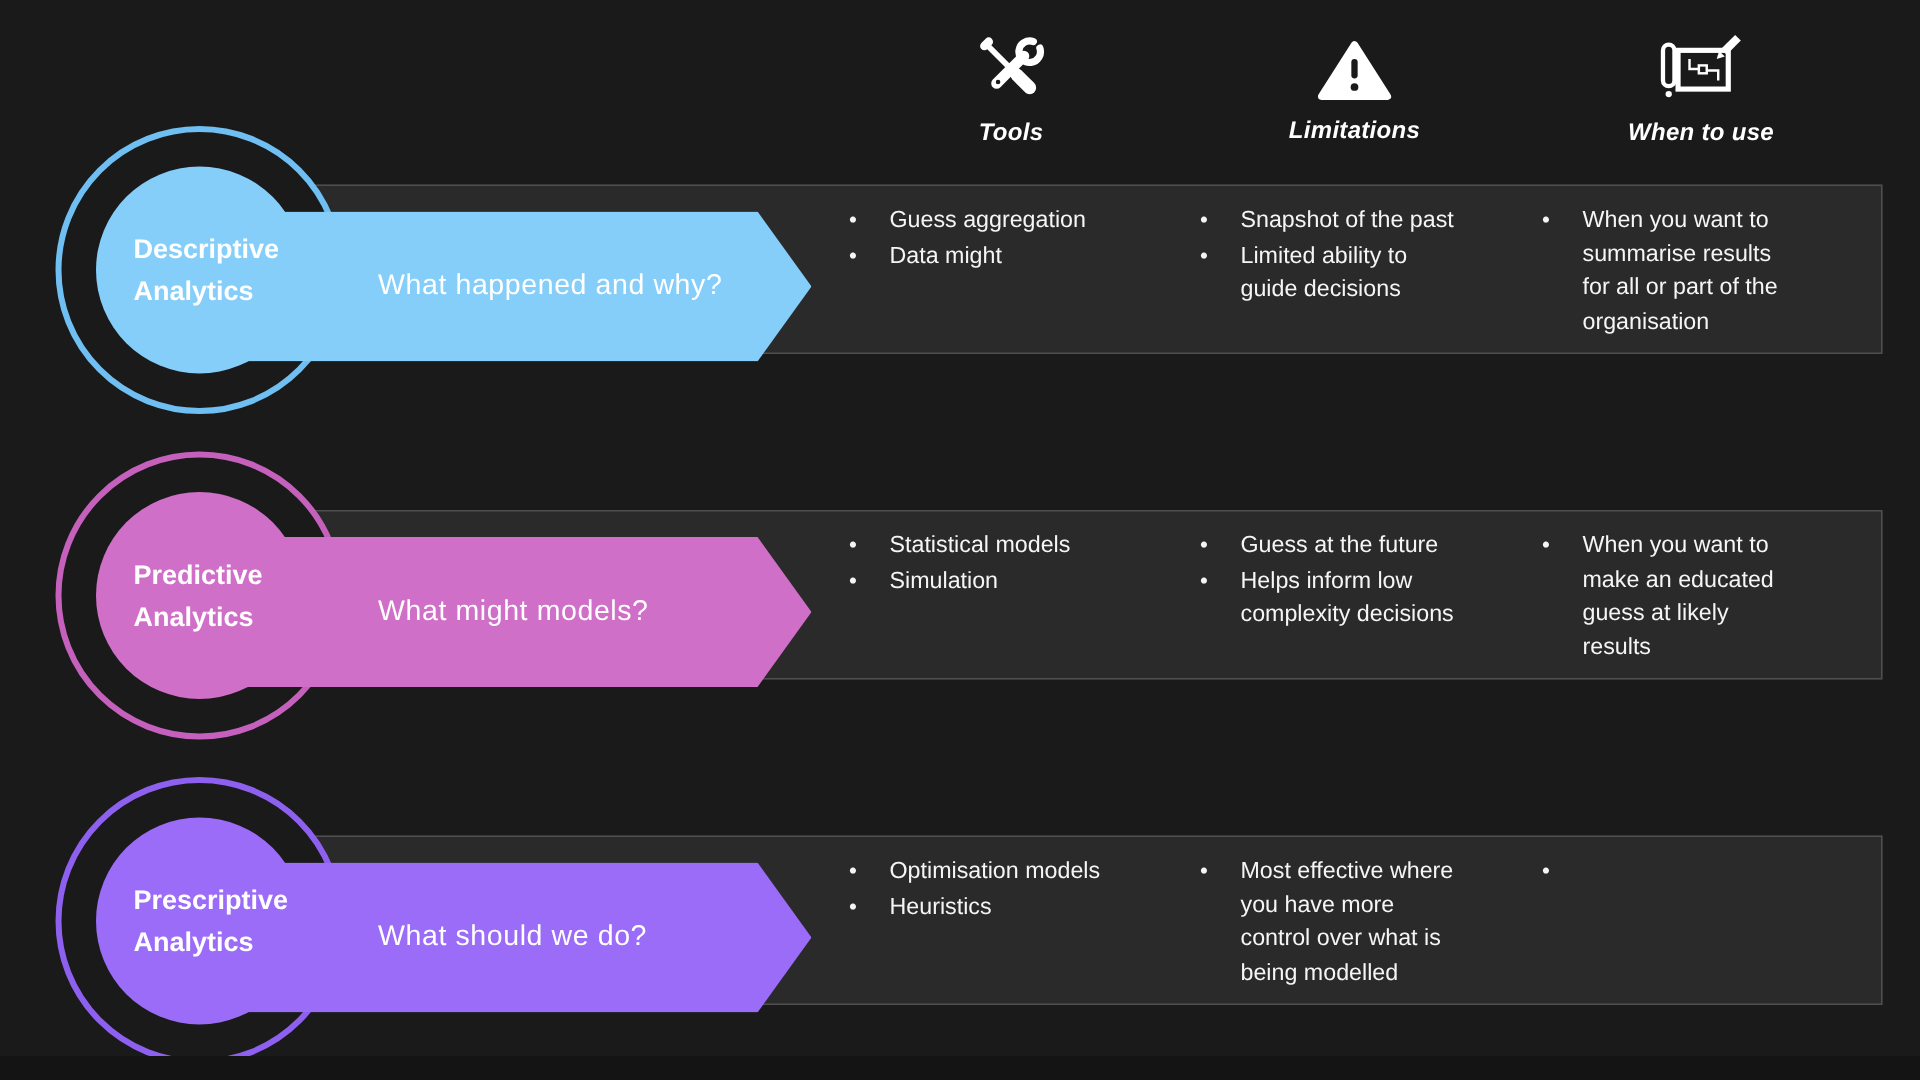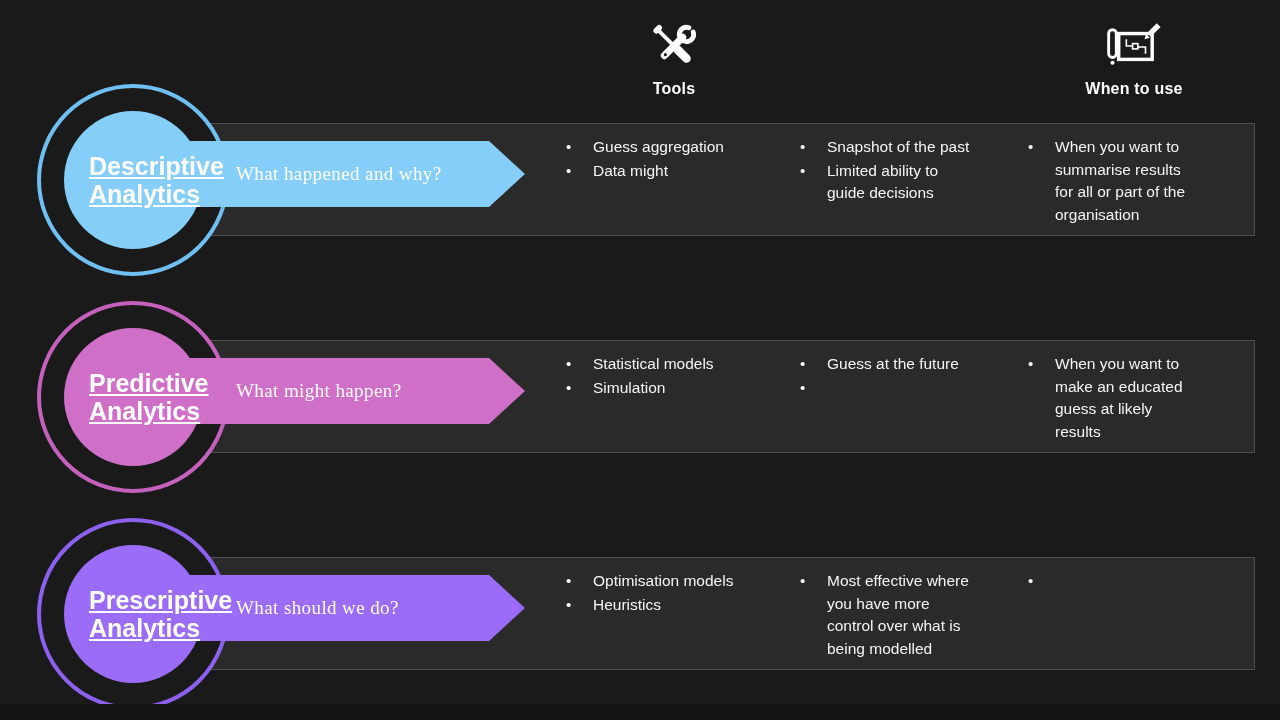--- a/index.html
+++ b/index.html
@@ -3,39 +3,39 @@
 <meta charset="utf-8">
 <style>
   html,body{margin:0;padding:0;background:#000;}
   .slide{
     position:relative;width:1280px;height:720px;overflow:hidden;
     background:#1A1A1B;
     font-family:"Liberation Sans", sans-serif;
     -webkit-font-smoothing:antialiased;
   }
   
-  .hdr-col{position:absolute;top:22px;display:flex;flex-direction:column;align-items:center;}
+  .hdr-col{position:absolute;top:22px;display:flex;flex-direction:column;align-items:center;font-style:italic;}
   .hc-tools{left:614px;width:120px;}
   .hc-lim{left:833px;width:140px;top:25px;}
   .hc-when{left:1059px;width:150px;}
   .hdr-icon{height:48px;display:flex;align-items:center;justify-content:center;}
   .hc-lim .hdr-icon{height:44px;}
   .hdr-label{margin-top:10px;font-size:16px;font-weight:bold;color:#FFFFFF;letter-spacing:.2px;}
   
   .panel{position:absolute;left:172px;width:1083px;height:113px;background:#2A2A2B;
          border:1px solid #4F4F50;box-sizing:border-box;z-index:1;}
   .ring{position:absolute;left:37px;width:192px;height:192px;border-radius:50%;
         background:#1A1A1B;border:4px solid #888;box-sizing:border-box;z-index:2;}
-  .arrow{position:absolute;left:134px;width:391px;height:66px;z-index:3;
+  .arrow{position:absolute;left:150px;width:391px;height:100px;z-index:3;
          clip-path:polygon(0 0,90.8% 0,100% 50%,90.8% 100%,0 100%);
-         display:flex;align-items:center;font-family:Liberation Serif, serif;}
+         display:flex;align-items:center;}
   .question{margin-left:102px;font-size:19px;color:#FFFFFF;letter-spacing:.4px;white-space:nowrap;}
   .circle{position:absolute;left:64px;width:138px;height:138px;border-radius:50%;z-index:4;}
   .row-label{position:absolute;left:89px;z-index:5;color:#FFFFFF;font-weight:bold;
-             font-size:25px;line-height:28px;white-space:nowrap;text-decoration:underline;}
+             font-size:18px;line-height:28px;white-space:nowrap;}
   .col{position:absolute;z-index:2;display:flex;flex-direction:column;gap:1px;}
   .col-tools{left:566px;width:220px;}
   .col-lim{left:800px;width:190px;}
   .col-when{left:1028px;width:195px;}
   .item{display:flex;align-items:flex-start;color:#F5F5F5;font-size:15.5px;line-height:22.5px;}
   .bullet{flex:none;width:27px;font-size:15px;}
   
   .r0 .panel{top:123px}.r0 .ring{top:84px}.r0 .arrow{top:141px}.r0 .circle{top:111px}
   .r0 .row-label{top:152px}.r0 .col{top:136px}
   .r1 .panel{top:340px}.r1 .ring{top:301px}.r1 .arrow{top:358px}.r1 .circle{top:328px}
@@ -59,20 +59,30 @@
         <line x1="28" y1="28" x2="37" y2="37" stroke="#fff" stroke-width="9" stroke-linecap="round"></line>
 
         <path d="M 39.6 4.95 A 7.5 7.5 0 1 0 44.05 9.43" fill="none" stroke="#fff" stroke-width="5" stroke-linecap="round"></path>
         <line x1="33" y1="15" x2="14" y2="34" stroke="#fff" stroke-width="7.5" stroke-linecap="round"></line>
         <circle cx="15" cy="33" r="1.6" fill="#1A1A1B"></circle>
       </svg>
     </div>
     <div class="hdr-label">Tools</div>
   </div>
 
+  <div class="hdr-col hc-lim">
+    <div class="hdr-icon">
+      <svg viewBox="0 0 56 46" width="54" height="44">
+        <path d="M28 5 L51 41 H5 Z" fill="#fff" stroke="#fff" stroke-width="5" stroke-linejoin="round"></path>
+        <rect x="25.8" y="15" width="4.4" height="13.5" rx="2.2" fill="#1A1A1B"></rect>
+        <circle cx="28" cy="34.5" r="2.7" fill="#1A1A1B"></circle>
+      </svg>
+    </div>
+    <div class="hdr-label">Limitations</div>
+  </div>
 
   <div class="hdr-col hc-when">
     <div class="hdr-icon">
       <svg viewBox="0 0 58 46" width="56" height="44">
 
         <rect x="2.5" y="6" width="8" height="29" rx="4" fill="none" stroke="#fff" stroke-width="3"></rect>
         <circle cx="6.5" cy="40.5" r="2.2" fill="#fff"></circle>
 
         <rect x="13" y="10" width="35" height="27" fill="none" stroke="#fff" stroke-width="3.6"></rect>
 
@@ -123,21 +133,21 @@
           <span class="bullet">•</span>
           <div>When you want to<br>summarise results<br>for all or part of the<br>organisation</div>
         </div>
     </div>
   </section>
 
   <section class="row r1">
     <div class="panel"></div>
     <div class="ring" style="border-color: rgb(197, 97, 188);"></div>
     <div class="arrow" style="background-color: rgb(208, 111, 200);">
-      <span class="question">What might happen?</span>
+      <span class="question">What might models?</span>
     </div>
     <div class="circle" style="background-color: rgb(208, 111, 200);"></div>
     <div class="row-label">Predictive<br>Analytics</div>
 
     <div class="col col-tools">
       <div class="item">
           <span class="bullet">•</span>
           <div>Statistical models</div>
         </div>
       <div class="item">
@@ -145,20 +155,21 @@
           <div>Simulation</div>
         </div>
     </div>
     <div class="col col-lim">
       <div class="item">
           <span class="bullet">•</span>
           <div>Guess at the future</div>
         </div>
       <div class="item">
           <span class="bullet">•</span>
+          <div>Helps inform low<br>complexity decisions</div>
         </div>
     </div>
     <div class="col col-when">
       <div class="item">
           <span class="bullet">•</span>
           <div>When you want to<br>make an educated<br>guess at likely<br>results</div>
         </div>
     </div>
   </section>
 

